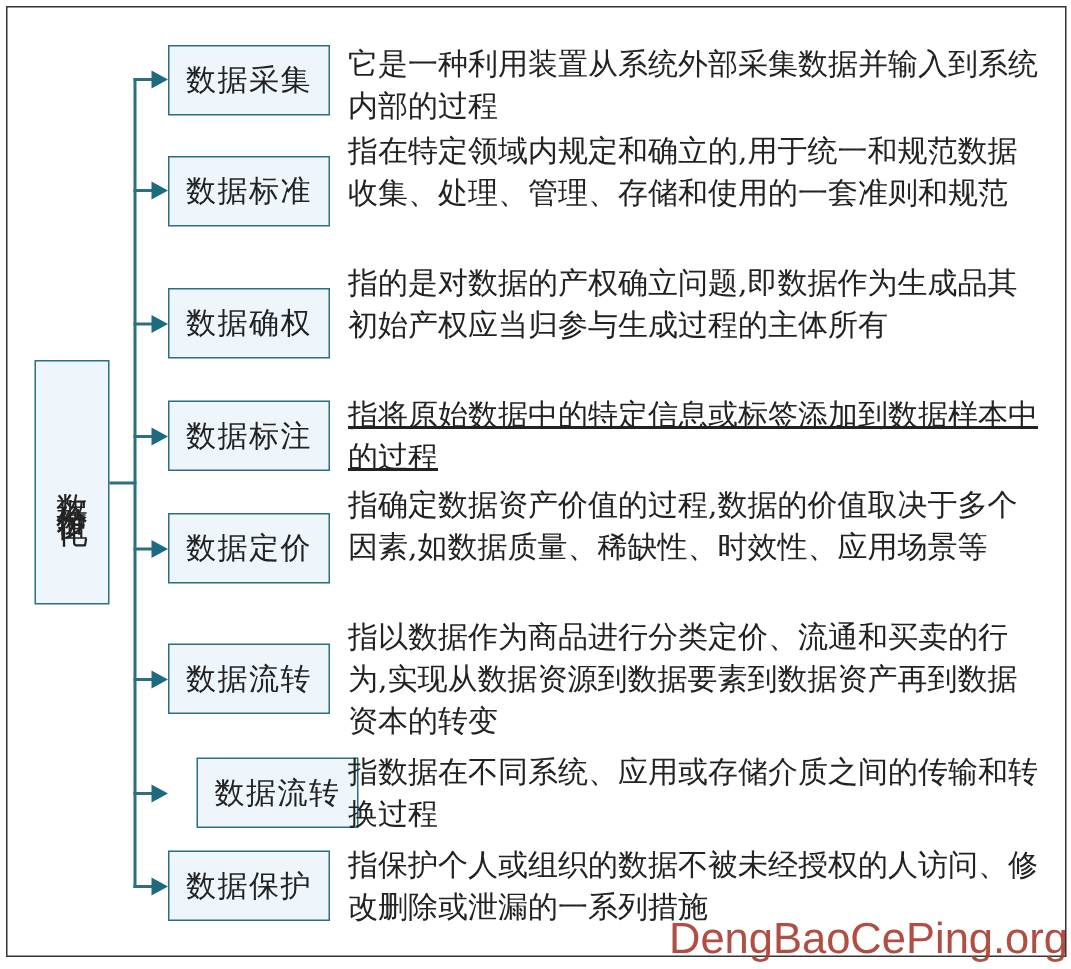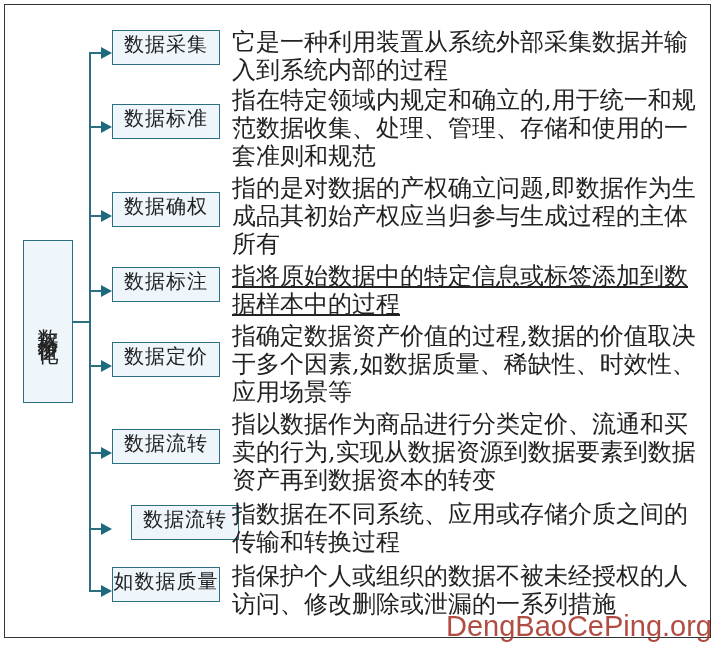--- a/index.html
+++ b/index.html
@@ -6,28 +6,28 @@
   body { width:714px; height:646px; position:relative; overflow:hidden;
          font-family:"DejaVu Serif","Liberation Serif",serif; color:#222; }
   .frame { position:absolute; left:4px; top:4px; width:707px; height:634px;
            border:1.5px solid #333; box-sizing:border-box; }
   .root { position:absolute; left:23px; top:240px; width:50px; height:163px;
           border:1.5px solid #2c6f80; background:#eef6fb; box-sizing:border-box;
           display:flex; align-items:center; justify-content:center; }
   .root-text { writing-mode:vertical-rl; text-orientation:upright; font-size:21px;
                letter-spacing:4px; color:#222; }
   .hline, .vline { position:absolute; background:#2c6f80; }
-  .node { position:absolute; left:112px; width:108px; height:35px;
+  .node { position:absolute; left:112px; width:108px; height:47px;
           border:1.5px solid #2c6f80; background:#eef6fb; box-sizing:border-box;
-          display:flex; align-items:flex-start; justify-content:center;
+          display:flex; align-items:center; justify-content:center;
           font-size:20px; letter-spacing:1px; white-space:nowrap; }
   .arrow { position:absolute; width:0; height:0;
            border-top:6px solid transparent; border-bottom:6px solid transparent;
            border-left:11px solid #1e6a7e; }
-  .desc { position:absolute; left:232px; width:466px; font-size:24px; line-height:28px;
+  .desc { position:absolute; left:232px; width:466px; font-size:20px; line-height:28px;
           color:#222; }
   .watermark { position:absolute; right:2px; top:610px; font-family:"Liberation Sans",sans-serif;
                font-size:29px; color:#a93a2e; opacity:0.9; white-space:nowrap; }
 </style>
 </head>
 <body>
 
 <div class="frame"></div>
 
 <div class="root">
@@ -69,21 +69,21 @@
 <div class="node" style="top:342px;">
     <span>数据定价</span>
   </div>
 <div class="node" style="top:429px;">
     <span>数据流转</span>
   </div>
 <div class="node" style="top:505px;margin-left:19px;">
     <span>数据流转</span>
   </div>
 <div class="node" style="top:567px;">
-    <span>如数据质量</span>
+    <span>数据保护</span>
   </div>
 
 <div class="desc" style="top:28px;">它是一种利用装置从系统外部采集数据并输入到系统内部的过程</div>
 <div class="desc" style="top:86px;">指在特定领域内规定和确立的,用于统一和规范数据收集、处理、管理、存储和使用的一套准则和规范</div>
 <div class="desc" style="top:174px;">指的是对数据的产权确立问题,即数据作为生成品其初始产权应当归参与生成过程的主体所有</div>
 <div class="desc" style="top:262px;text-decoration:underline;">指将原始数据中的特定信息或标签添加到数据样本中的过程</div>
 <div class="desc" style="top:322px;">指确定数据资产价值的过程,数据的价值取决于多个因素,如数据质量、稀缺性、时效性、应用场景等</div>
 <div class="desc" style="top:410px;">指以数据作为商品进行分类定价、流通和买卖的行为,实现从数据资源到数据要素到数据资产再到数据资本的转变</div>
 <div class="desc" style="top:500px;">指数据在不同系统、应用或存储介质之间的传输和转换过程</div>
 <div class="desc" style="top:562px;">指保护个人或组织的数据不被未经授权的人访问、修改删除或泄漏的一系列措施</div>

